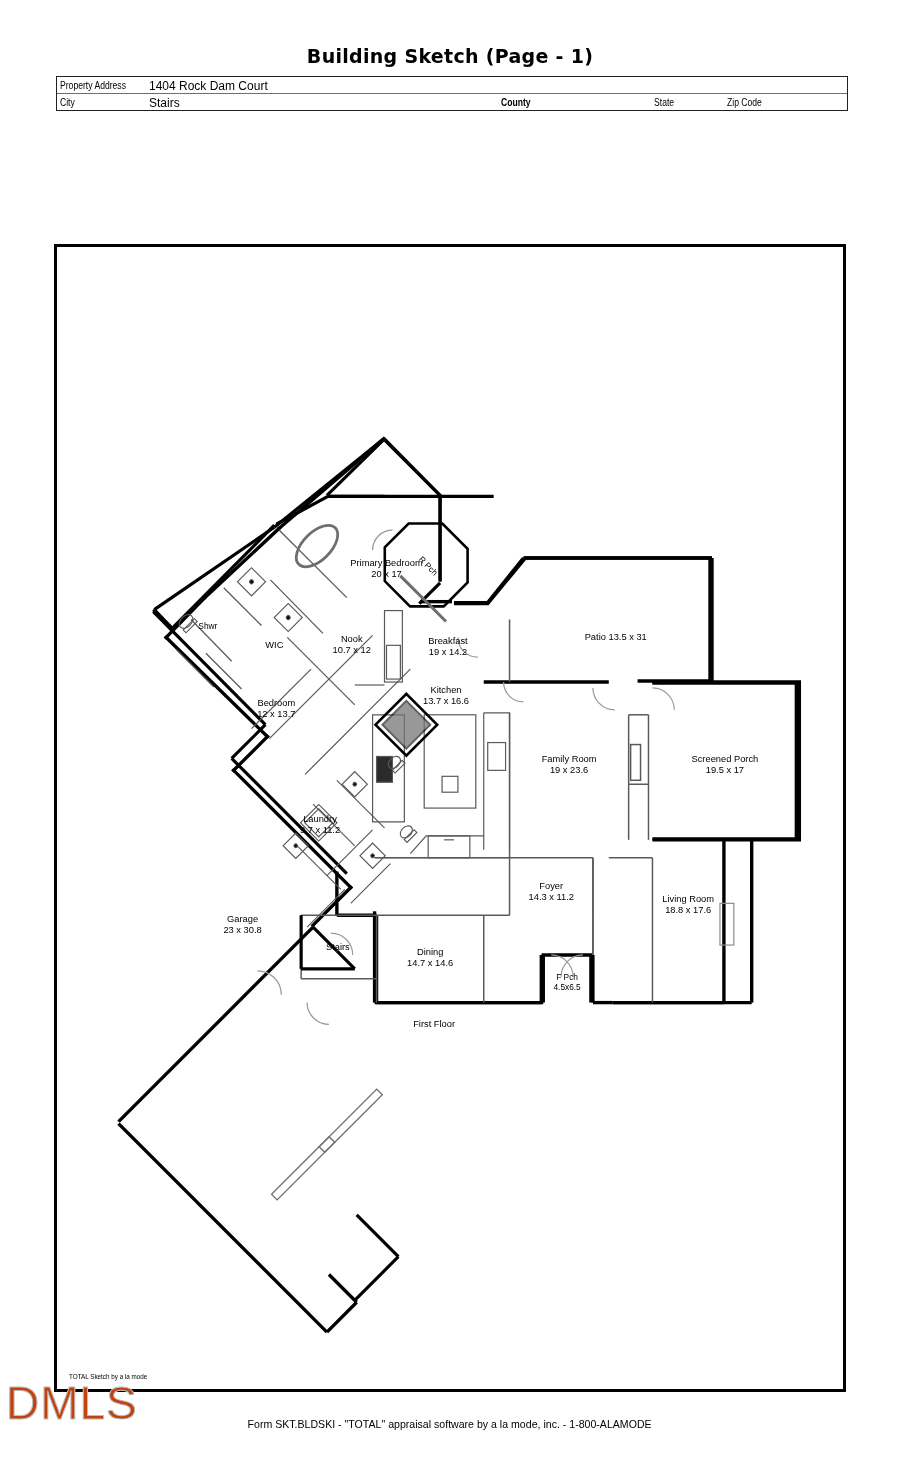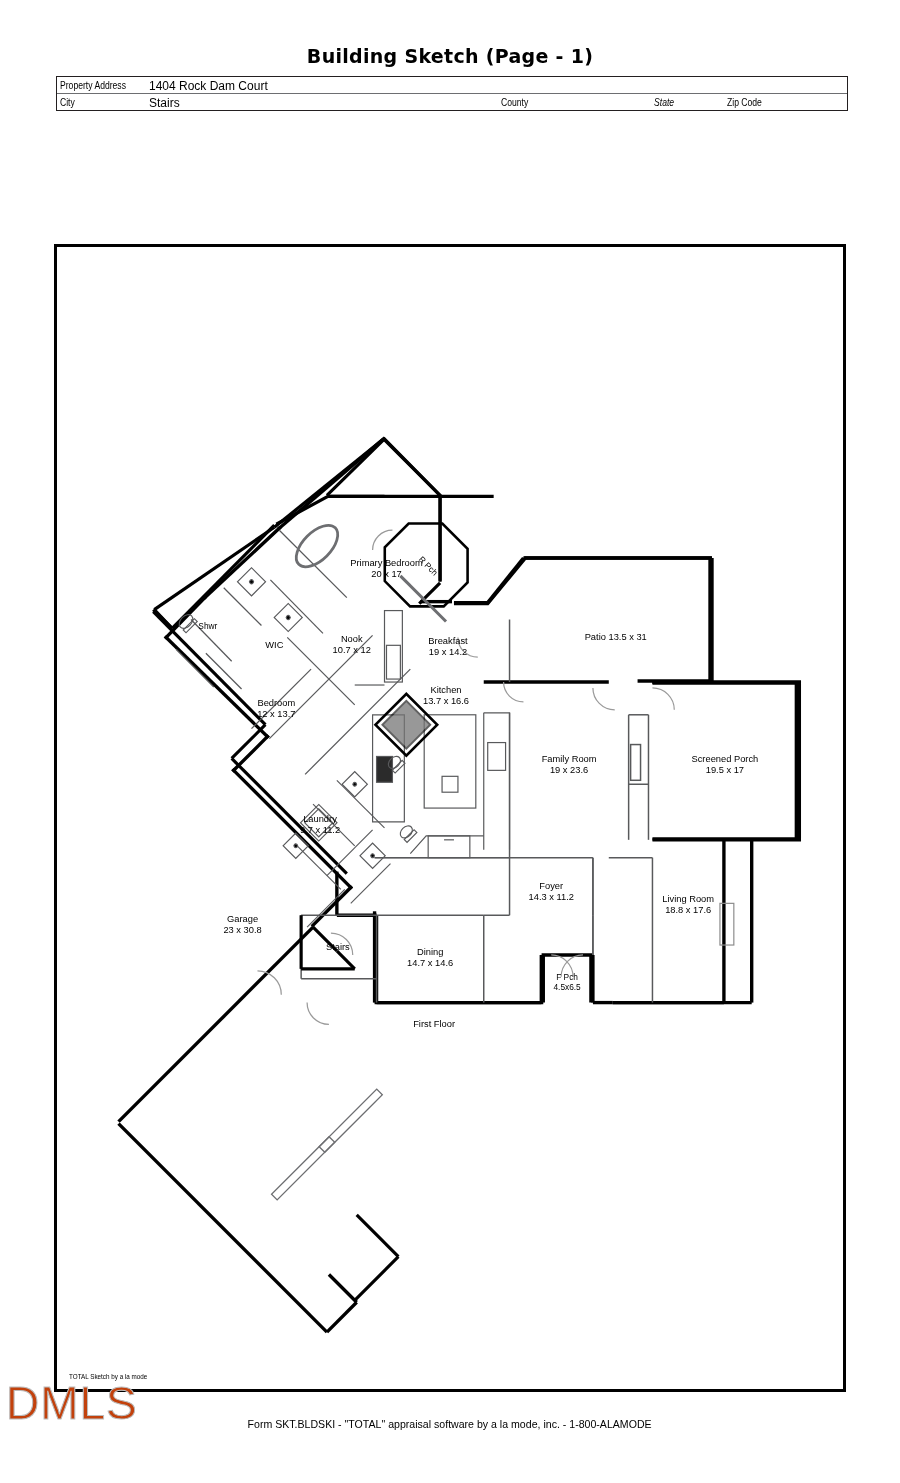--- a/index.html
+++ b/index.html
@@ -51,22 +51,22 @@
     color:#000;
   }
   .val{
     font-family:"Liberation Sans", sans-serif;
     font-size:12px;
     white-space:nowrap;
     color:#000;
   }
   .c-lbl{width:86px;}
   .c-mid{}
-  .c-county{width:150px;}
-  .c-state{width:70px;font-style:italic;}
+  .c-county{width:150px;font-weight:bold;}
+  .c-state{width:70px;}
   .c-zip{width:120px;}
 
   
   .sketch-frame{
     position:absolute;
     left:54px;top:244px;
     width:792px;height:1148px;
     border:3px solid #000;
     background:#fff;
     box-sizing:border-box;

